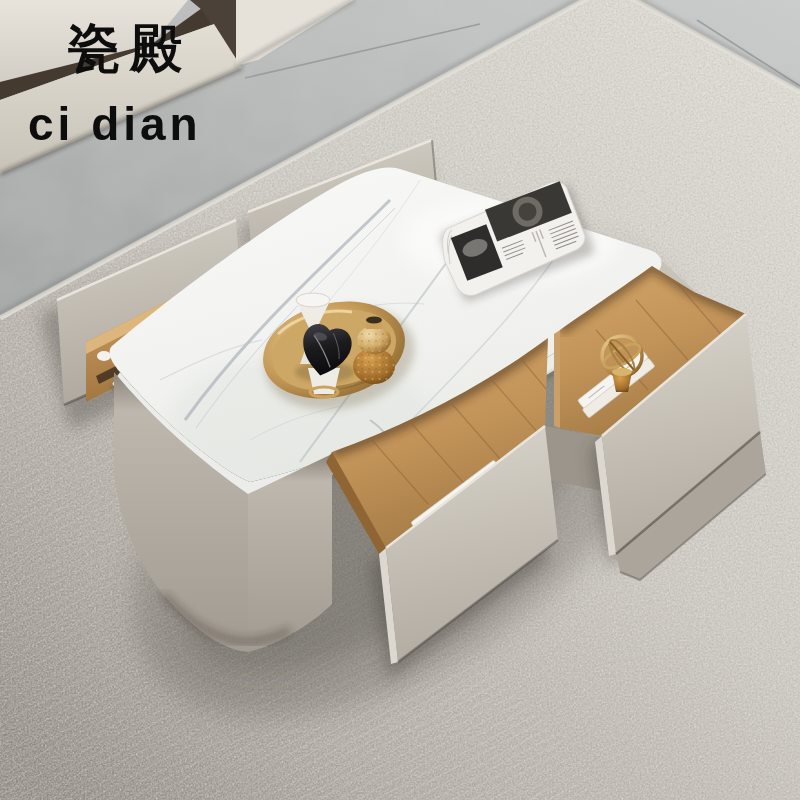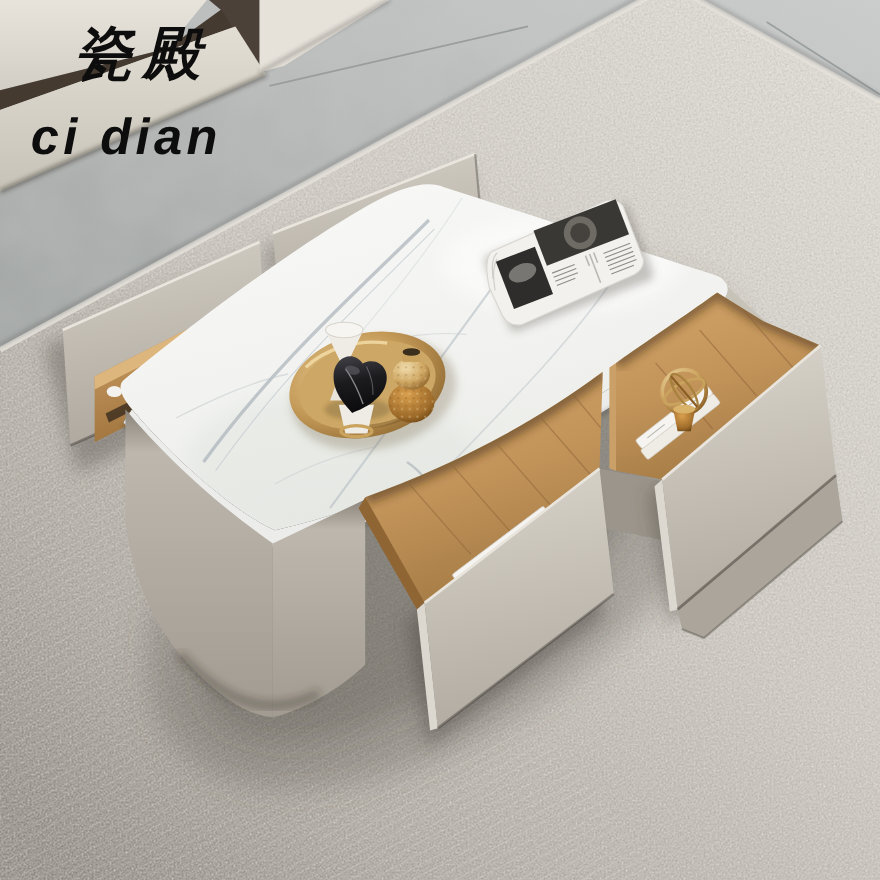--- a/index.html
+++ b/index.html
@@ -1,17 +1,17 @@
 <!DOCTYPE html>
 <html><head>
 <meta charset="utf-8">
 <style>
   html,body{margin:0;padding:0;background:#9b9791;}
   .stage{position:relative;width:800px;height:800px;overflow:hidden;
-         font-family:"Liberation Sans","DejaVu Sans",sans-serif;font-style:italic;}
+         font-family:"Liberation Sans","DejaVu Sans",sans-serif;}
   svg{display:block}
   text{font-family:"Liberation Sans","DejaVu Sans",sans-serif;}
   .brand-cn{font-size:52px;font-weight:bold;letter-spacing:10px;}
   .brand-en{font-size:46px;font-weight:bold;letter-spacing:4px;}
   .spineA{font-size:24px;font-weight:bold;}
 </style>
 </head>
 <body>
 
 <div class="stage">

